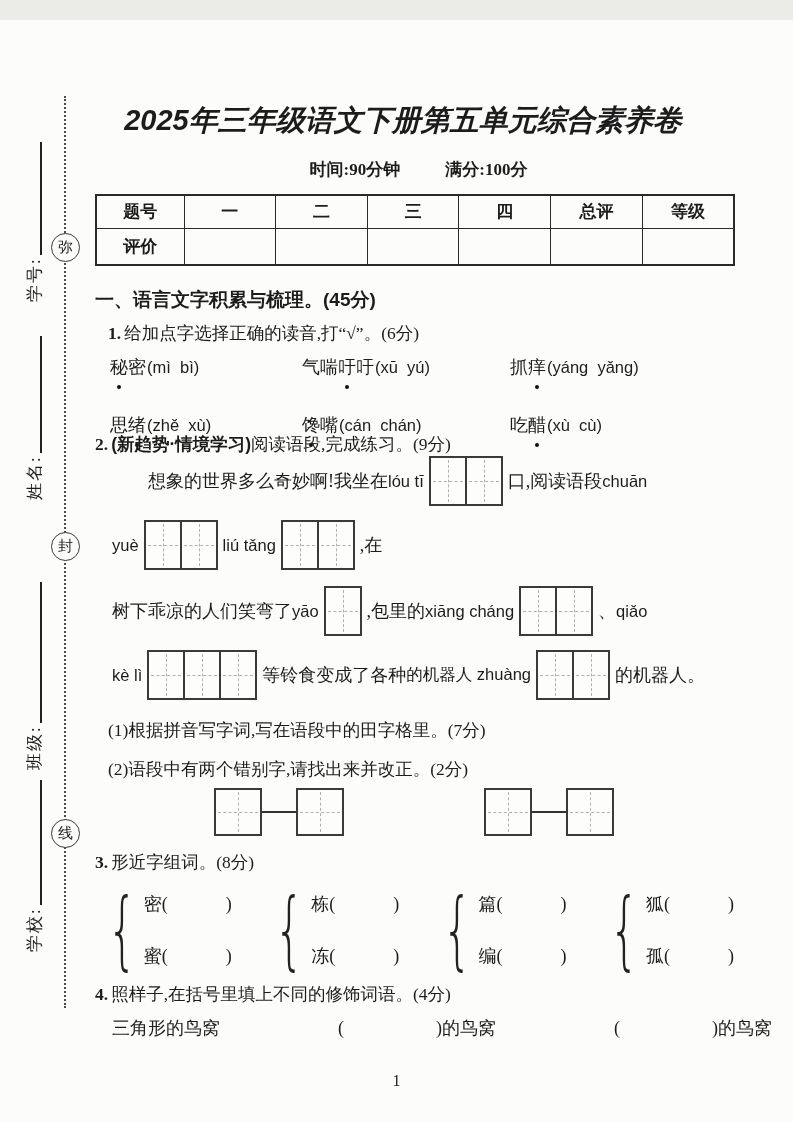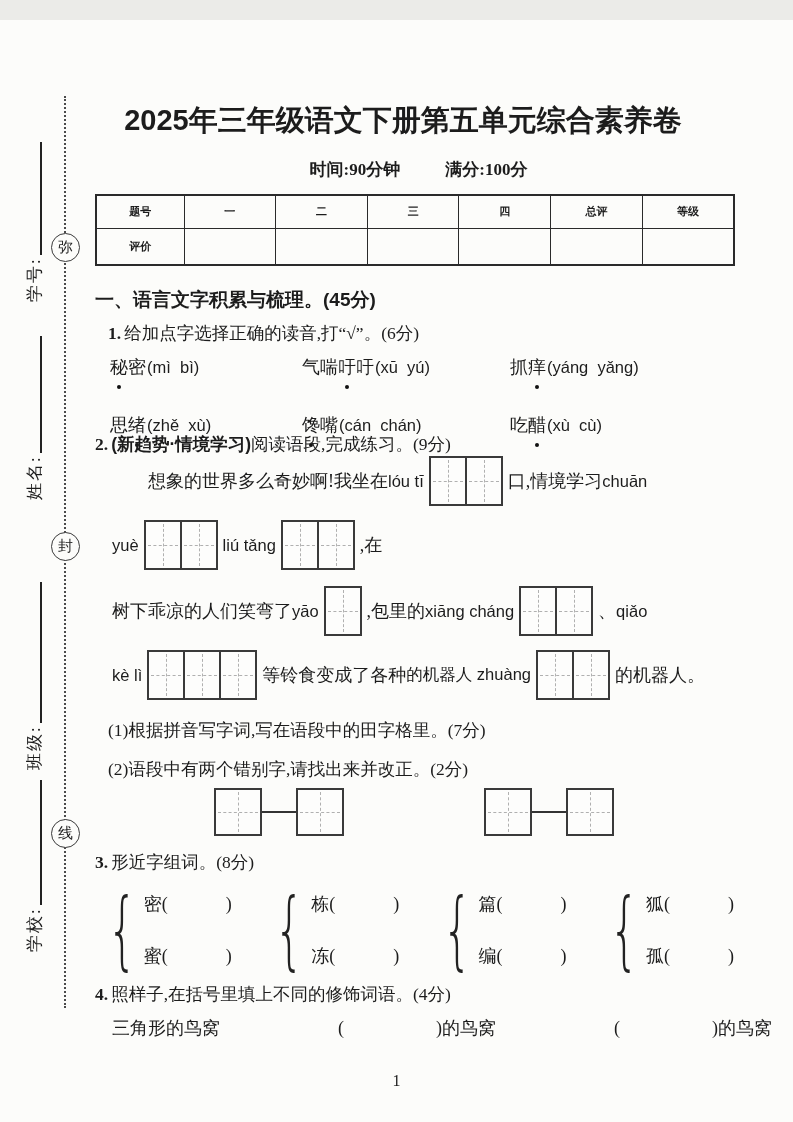--- a/index.html
+++ b/index.html
@@ -10,27 +10,27 @@
   
   .seal-dotted{position:absolute;left:64px;top:96px;height:912px;width:0;border-left:2px dotted #4a4a4a;}
   .seal-circle{position:absolute;left:51px;width:27px;height:27px;border:1.5px solid #3a3a3a;border-radius:50%;
                background:#fcfcfa;text-align:center;line-height:27px;font-size:15px;z-index:2;}
   .seal-field{position:absolute;left:20px;height:26px;display:flex;align-items:flex-end;
               transform-origin:left top;transform:rotate(-90deg);font-size:17px;letter-spacing:2px;white-space:nowrap;}
   .sf-line{flex:1;border-bottom:2px solid #222;margin-bottom:4px;margin-left:2px;}
 
   
   .title{position:absolute;left:78px;top:101px;width:650px;text-align:center;font-size:29px;font-weight:700;
-         font-family:"Liberation Sans","DejaVu Sans",sans-serif;letter-spacing:0;}
+         font-family:"Liberation Sans","DejaVu Sans",sans-serif;letter-spacing:0;font-style:italic;}
   .meta{position:absolute;left:96px;top:158px;width:645px;text-align:center;font-weight:700;font-size:17px;}
   .meta .sep{display:inline-block;width:45px;}
 
   
   .score-table{position:absolute;left:95px;top:194px;width:640px;border-collapse:collapse;table-layout:fixed;}
-  .score-table th,.score-table td{border:1.5px solid #2a2a2a;text-align:center;font-size:11px;font-weight:700;padding:0;}
+  .score-table th,.score-table td{border:1.5px solid #2a2a2a;text-align:center;font-size:17px;font-weight:700;padding:0;}
   .score-table{border:2px solid #2a2a2a;}
   .score-table tr:nth-child(1){height:33px;}
   .score-table tr:nth-child(2){height:37px;}
 
   
   .block{position:absolute;font-size:17.5px;white-space:nowrap;}
   .sec-head{font-size:19px;font-weight:700;font-family:"Liberation Sans","DejaVu Sans",sans-serif;}
   .qnum{font-weight:700;margin-right:3px;}
   .qtag{font-weight:700;font-family:"Liberation Sans","DejaVu Sans",sans-serif;}
   .pinyin{font-family:"Liberation Sans","DejaVu Sans",sans-serif;font-size:16.5px;white-space:pre;}
@@ -172,21 +172,21 @@
     <span class="qnum">2.</span><span class="qtag">(新趋势·情境学习)</span><span>阅读语段,完成练习。</span><span>(9分)</span>
   </div>
 
   <div class="p-line" style="top:456px;padding-left:36px">
     <span>想象的世界多么奇妙啊!我坐在</span>
     <span class="pinyin">lóu tī</span>
     <span class="tian">
         <span class="cell"></span>
         <span class="cell"></span>
       </span>
-    <span>口,情境学习</span>
+    <span>口,阅读语段</span>
     <span class="pinyin">chuān</span>
   </div>
 
   <div class="p-line" style="top:520px">
     <span class="pinyin">yuè</span>
     <span class="tian">
         <span class="cell"></span>
         <span class="cell"></span>
       </span>
     <span class="pinyin">liú tǎng</span>

